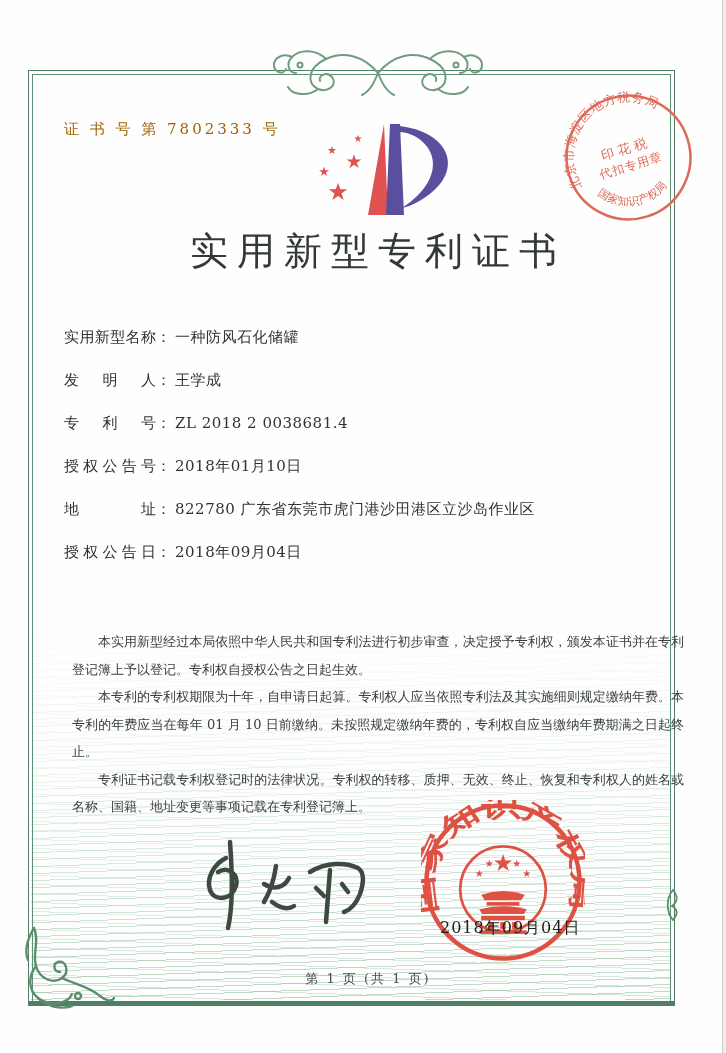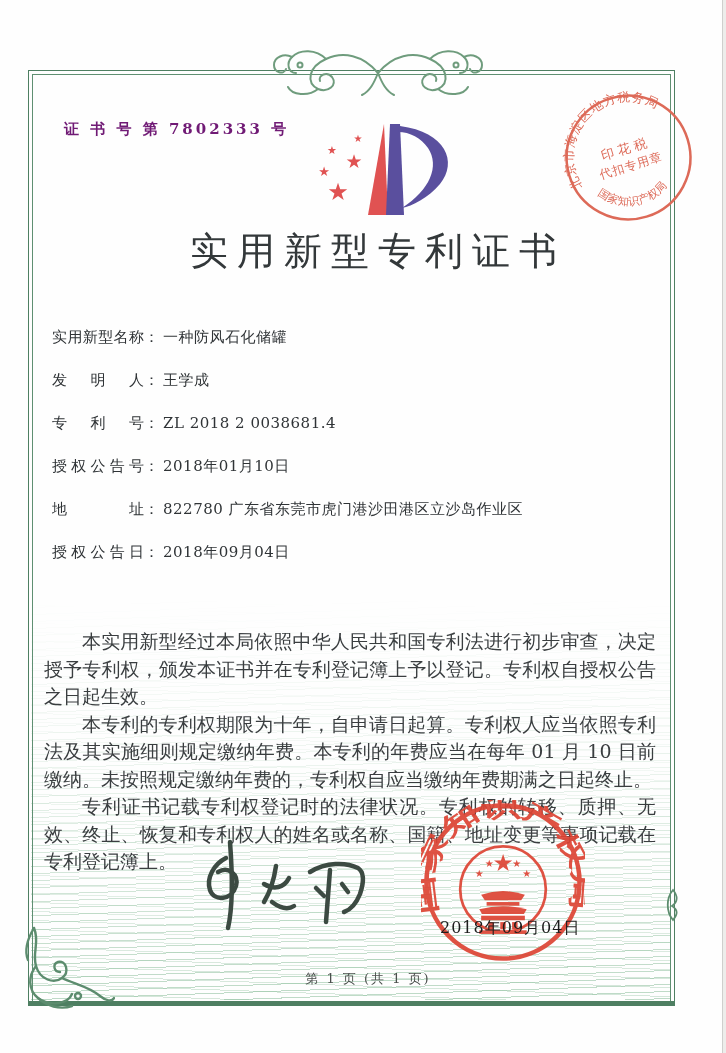--- a/index.html
+++ b/index.html
@@ -34,43 +34,43 @@
     mask-image:linear-gradient(to bottom, transparent 0%, rgba(0,0,0,.25) 40%, rgba(0,0,0,.55) 62%, rgba(0,0,0,.95) 100%);
     pointer-events:none;
   }
   
   .ornament-top{position:absolute;left:248px;top:43px;width:260px;height:58px;}
   .ornament-corner{position:absolute;left:20px;top:926px;width:95px;height:88px;}
   .ornament-right{position:absolute;left:662px;top:888px;width:22px;height:34px;}
   
   .cert-no{
     position:absolute;left:64px;top:120px;
-    font-size:15px;letter-spacing:3px;color:#701a75;font-weight:bold;
+    font-size:15px;letter-spacing:3px;color:#a16207;
   }
   .logo{position:absolute;left:300px;top:118px;width:160px;height:100px;}
   .tax-stamp{position:absolute;left:556px;top:85px;width:145px;height:145px;}
   .doc-title{
     position:absolute;left:0;top:226px;width:756px;text-align:center;
     font-size:38px;letter-spacing:9px;color:#33383a;font-weight:500;
   }
   
-  .fields{position:absolute;left:52px;top:328px;width:600px;}
+  .fields{position:absolute;left:64px;top:328px;width:600px;}
   .field-row{height:43px;font-size:15px;color:#2f3336;white-space:nowrap;}
   .f-label{
     display:inline-block;width:92px;text-align:justify;text-align-last:justify;
     vertical-align:top;
   }
   .f-colon{display:inline-block;margin:0 4px 0 0;}
   .f-value{letter-spacing:.5px;}
   .grant-row{display:flex;gap:21px;}
   .grant-right{margin-left:68px;}
   
   .body-text{
-    position:absolute;left:44px;top:628px;width:612px;
-    font-size:19px;line-height:27.5px;color:#3a3e40;text-align:justify;
+    position:absolute;left:72px;top:628px;width:612px;
+    font-size:13px;line-height:27.5px;color:#3a3e40;text-align:justify;
   }
   .body-text p{margin:0;text-indent:2em;}
   
   .signer{position:absolute;left:85px;top:864px;font-size:16px;color:#30343a;}
   .signer div{margin-bottom:13px;letter-spacing:2px;}
   .signature{position:absolute;left:192px;top:838px;width:180px;height:95px;}
   
   .big-seal{position:absolute;left:421px;top:800px;width:164px;height:164px;opacity:.92;}
   .seal-date{
     position:absolute;left:440px;top:918px;font-size:16px;color:#1d1d1d;

